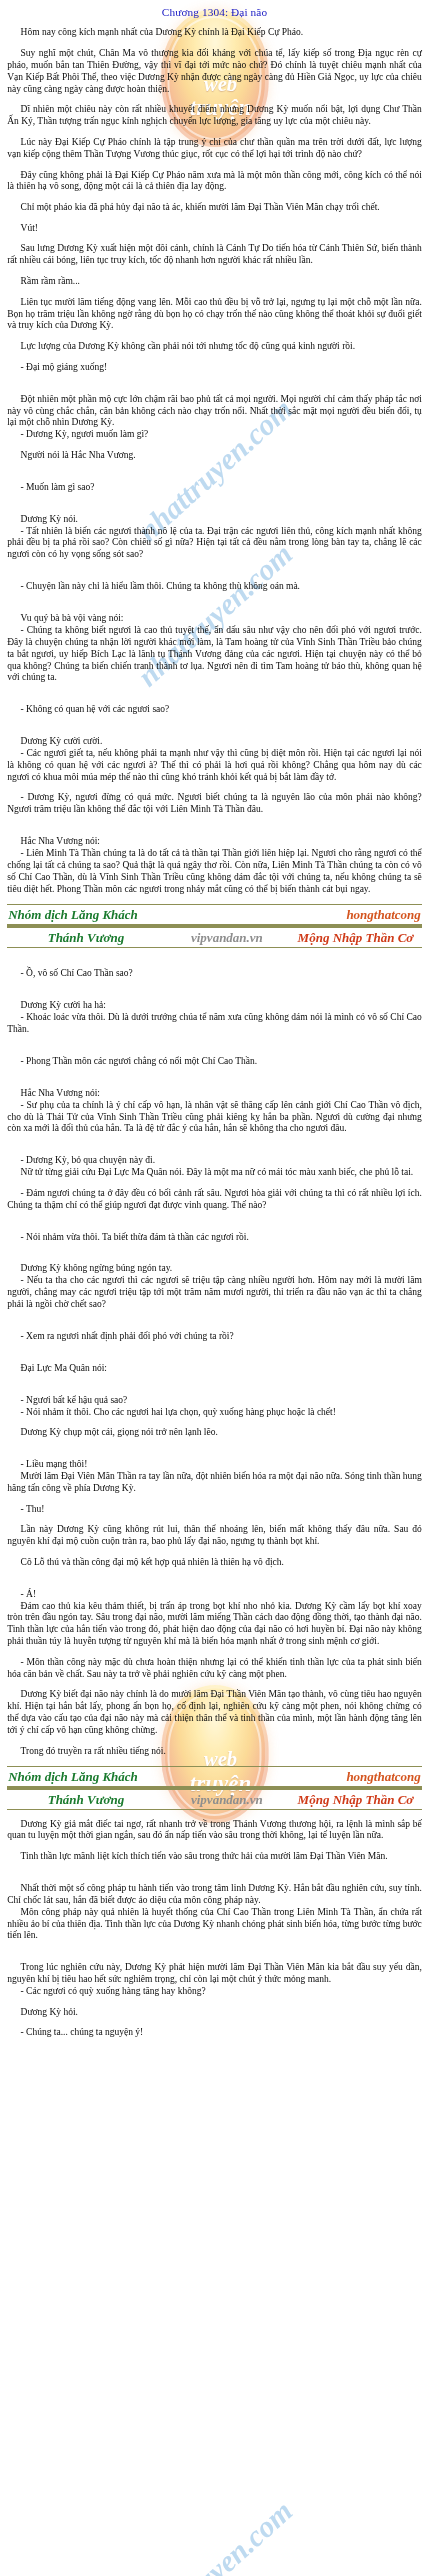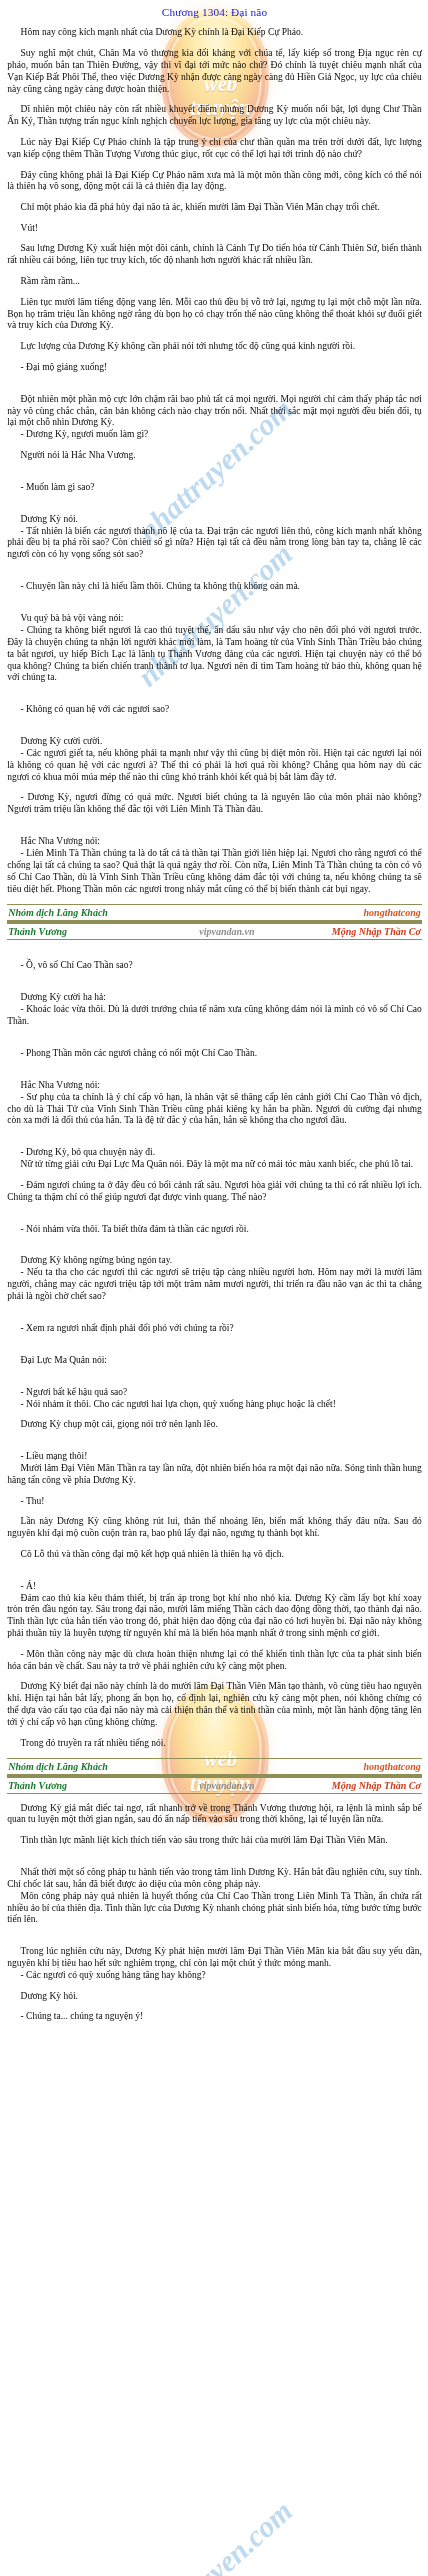--- a/index.html
+++ b/index.html
@@ -97,29 +97,29 @@
   
   .credits {
     width: 100%;
     border-collapse: collapse;
     margin: 7.2px 0 8.2px 0;
     table-layout: fixed;
   }
   .credits tr { height: 17.5px; }
   .credits td {
     padding: 1.5px 1px;
-    font-size: 10px;
+    font-size: 13px;
     font-style: italic;
     font-weight: 700;
     vertical-align: middle;
     white-space: nowrap;
     overflow: hidden;
   }
   .credits .rule-top   { border-top: 1.5px solid #8d8f55; }
-  .credits .rule-mid   { border-top: 4.1px solid #8d8f55; }
+  .credits .rule-mid   { border-top: 4.1px solid #8d8f55; text-align: center; }
   .credits .rule-bot   { border-bottom: 1.5px solid #8d8f55; }
   .c-left   { text-align: left;   color: #1a7a2e; width: 38%; }
   .c-mid    { text-align: center; color: #8e8e8e; width: 30%; font-weight: 700; }
   .c-right  { text-align: right;  color: #d4551f; width: 32%; }
   .c-right.red { color: #cf3b19; }
 </style>
 </head>
 <body>
 
 <div class="wm-layer">

